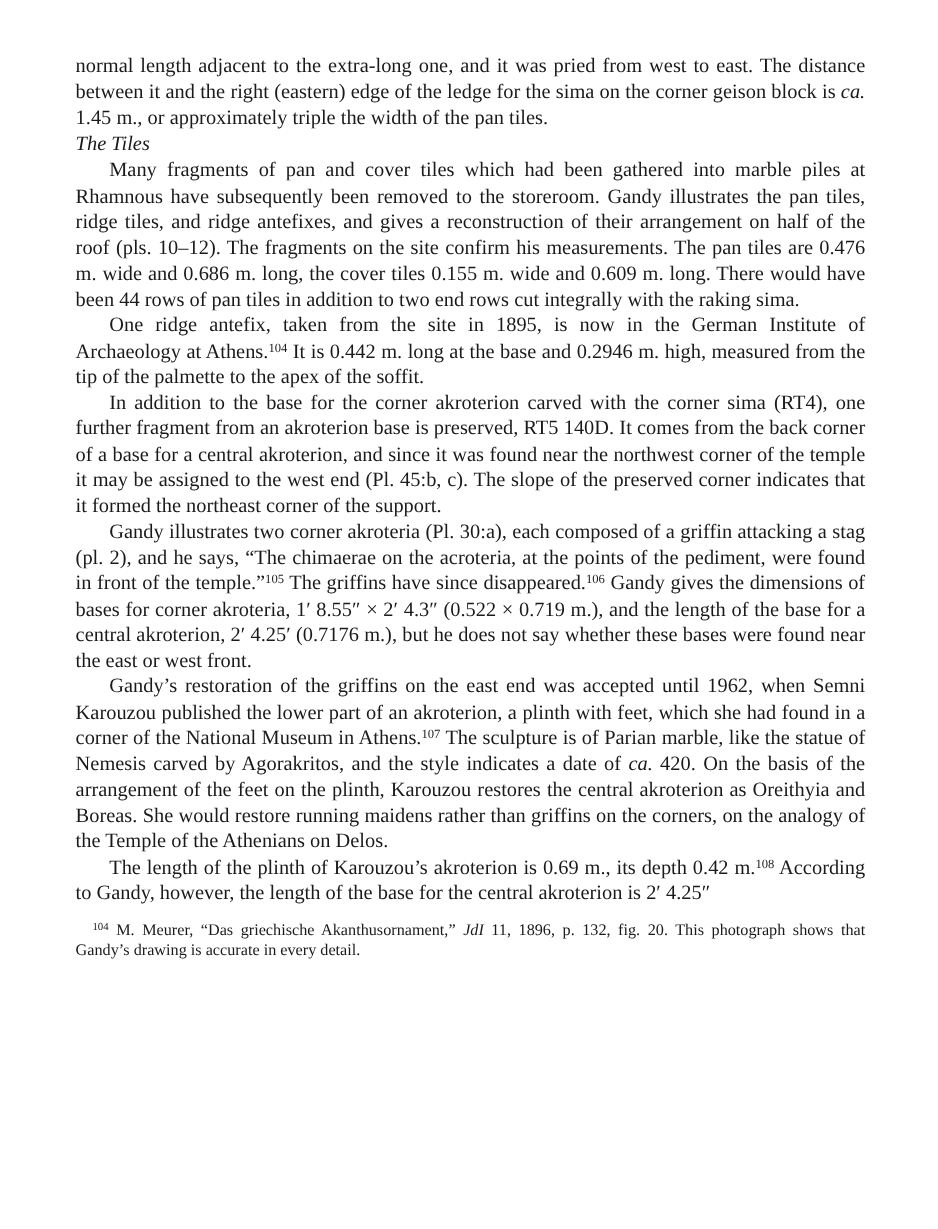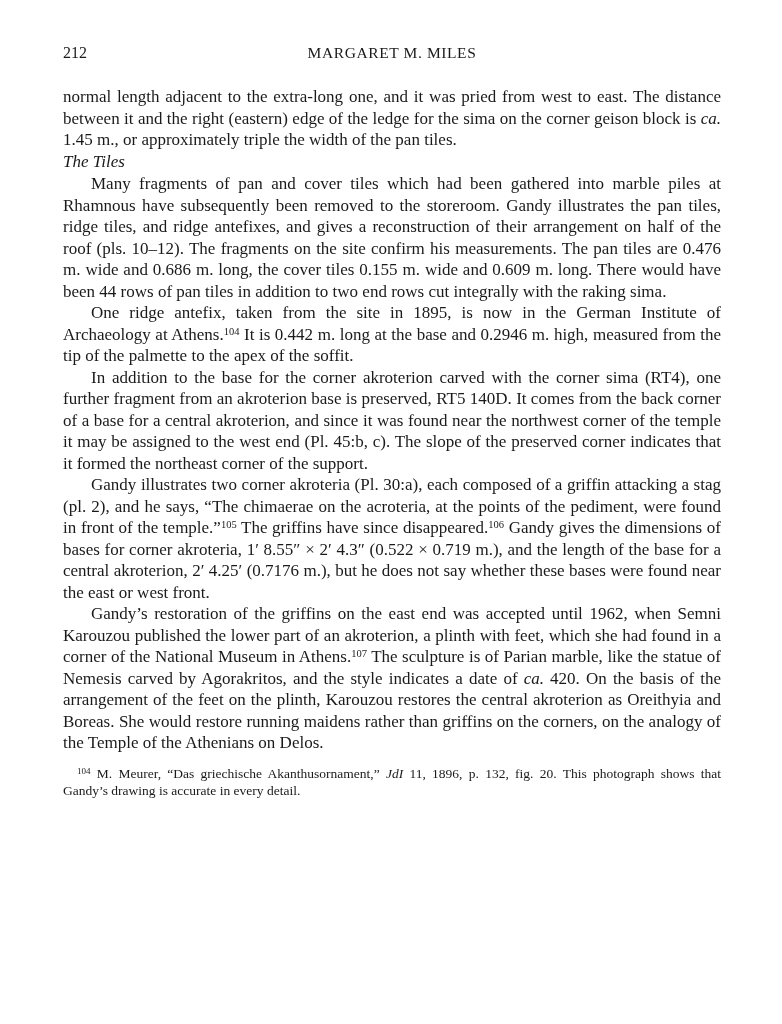--- a/index.html
+++ b/index.html
@@ -68,33 +68,30 @@
   .footnotes p { text-indent: 14px; }
   .footnotes sup { font-size: 9px; top: -4px; }
   .it { font-style: italic; }
 </style>
 </head>
 <body>
 
 <div class="page">
   <div class="content">
 
-    <div class="running-header">
-      <span class="page-number">212</span>
-      <div class="running-title">MARGARET M. MILES</div>
-    </div>
 
     <div class="body-text">
       <p class="no-indent"><span>normal length adjacent to the extra-long one, and it was pried from west to east. The distance between it and the right (eastern) edge of the ledge for the sima on the corner geison block is </span><span class="it">ca.</span><span> 1.45 m., or approximately triple the width of the pan tiles.</span></p>
       <h3 class="section-heading"><span class="it">The Tiles</span></h3>
       <p><span>Many fragments of pan and cover tiles which had been gathered into marble piles at Rhamnous have subsequently been removed to the storeroom. Gandy illustrates the pan tiles, ridge tiles, and ridge antefixes, and gives a reconstruction of their arrangement on half of the roof (pls. 10–12). The fragments on the site confirm his measurements. The pan tiles are 0.476 m. wide and 0.686 m. long, the cover tiles 0.155 m. wide and 0.609 m. long. There would have been 44 rows of pan tiles in addition to two end rows cut integrally with the raking sima.</span></p>
       <p><span>One ridge antefix, taken from the site in 1895, is now in the German Institute of Archaeology at Athens.</span><sup>104</sup><span> It is 0.442 m. long at the base and 0.2946 m. high, measured from the tip of the palmette to the apex of the soffit.</span></p>
       <p><span>In addition to the base for the corner akroterion carved with the corner sima (RT4), one further fragment from an akroterion base is preserved, RT5 140D. It comes from the back corner of a base for a central akroterion, and since it was found near the northwest corner of the temple it may be assigned to the west end (Pl. 45:b, c). The slope of the preserved corner indicates that it formed the northeast corner of the support.</span></p>
       <p><span>Gandy illustrates two corner akroteria (Pl. 30:a), each composed of a griffin attacking a stag (pl. 2), and he says, “The chimaerae on the acroteria, at the points of the pediment, were found in front of the temple.”</span><sup>105</sup><span> The griffins have since disappeared.</span><sup>106</sup><span> Gandy gives the dimensions of bases for corner akroteria, 1′ 8.55″ × 2′ 4.3″ (0.522 × 0.719 m.), and the length of the base for a central akroterion, 2′ 4.25′ (0.7176 m.), but he does not say whether these bases were found near the east or west front.</span></p>
       <p><span>Gandy’s restoration of the griffins on the east end was accepted until 1962, when Semni Karouzou published the lower part of an akroterion, a plinth with feet, which she had found in a corner of the National Museum in Athens.</span><sup>107</sup><span> The sculpture is of Parian marble, like the statue of Nemesis carved by Agorakritos, and the style indicates a date of </span><span class="it">ca.</span><span> 420. On the basis of the arrangement of the feet on the plinth, Karouzou restores the central akroterion as Oreithyia and Boreas. She would restore running maidens rather than griffins on the corners, on the analogy of the Temple of the Athenians on Delos.</span></p>
+      <p><span>The length of the plinth of Karouzou’s akroterion is 0.69 m., its depth 0.42 m.</span><sup>108</sup><span> According to Gandy, however, the length of the base for the central akroterion is 2′ 4.25″</span></p>
     </div>
 
     <div class="footnotes">
       <p><sup>104</sup><span> M. Meurer, “Das griechische Akanthusornament,” </span><span class="it">JdI</span><span> 11, 1896, p. 132, fig. 20. This photograph shows that Gandy’s drawing is accurate in every detail.</span></p>
     </div>
 
   </div>
 </div>
 
 </body></html>

